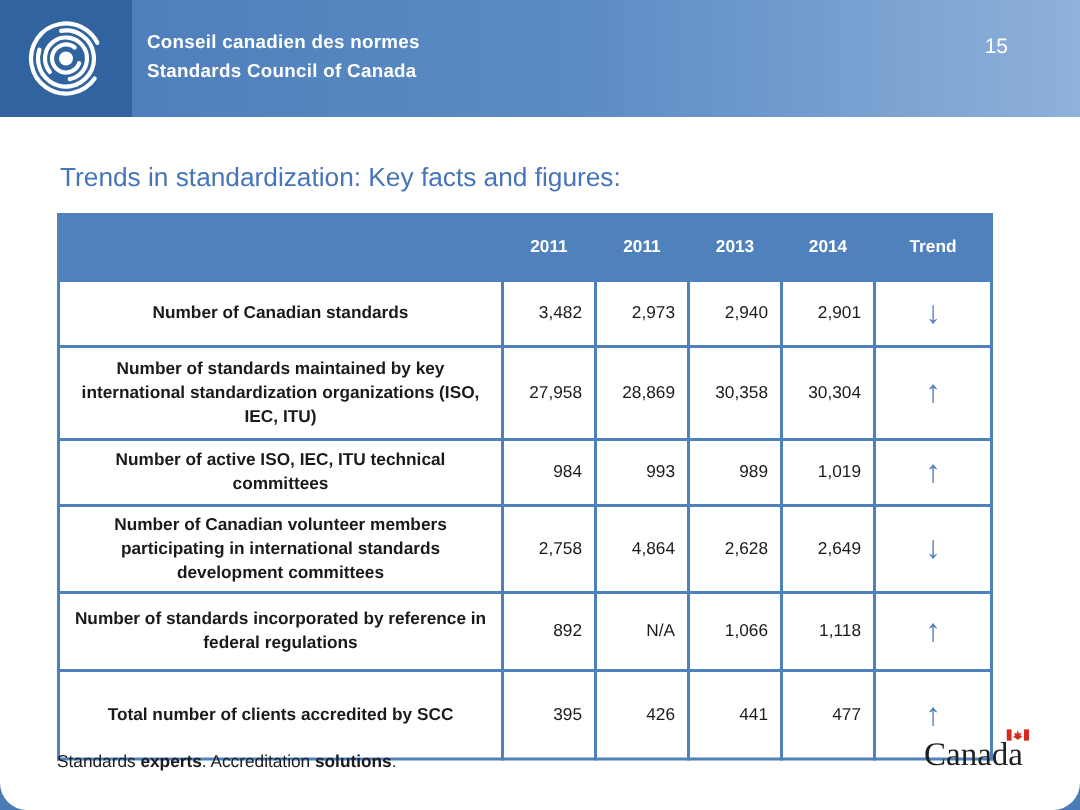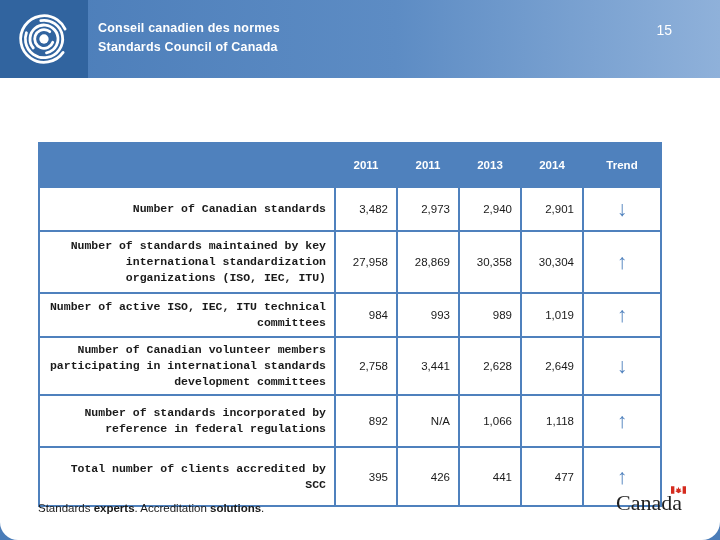--- a/index.html
+++ b/index.html
@@ -78,23 +78,22 @@
     background: #4f81bd;
     color: #ffffff;
     font-size: 11.5px;
     font-weight: bold;
     text-align: center;
   }
   .facts td.lbl {
     font-size: 11.5px;
     font-weight: bold;
     color: #1a1a1a;
-    text-align: right;
+    text-align: center;
     line-height: 1.4;
-    font-family: Liberation Mono, monospace;
   }
   .facts td.val {
     font-size: 11.5px;
     color: #1a1a1a;
     text-align: right;
   }
   .facts td.trend {
     text-align: center;
     color: #4f81bd;
     font-size: 21px;
@@ -147,20 +146,21 @@
     </div>
     <div class="org">
       <div class="org-line">Conseil canadien des normes</div>
       <div class="org-line">Standards Council of Canada</div>
     </div>
     <div class="page-num">15</div>
   </div>
 
   <div class="panel">
 
+    <div class="title">Trends in standardization: Key facts and figures:</div>
 
     <table class="facts">
       <colgroup>
         <col style="width:296px">
         <col style="width:62px">
         <col style="width:62px">
         <col style="width:62px">
         <col style="width:62px">
         <col style="width:78px">
       </colgroup>
@@ -195,21 +195,21 @@
           <td class="lbl">Number of active ISO, IEC, ITU technical committees</td>
           <td class="val">984</td>
           <td class="val">993</td>
           <td class="val">989</td>
           <td class="val">1,019</td>
           <td class="trend">↑</td>
         </tr>
         <tr class="r4">
           <td class="lbl">Number of Canadian volunteer members participating in international standards development committees</td>
           <td class="val">2,758</td>
-          <td class="val">3,441</td>
+          <td class="val">4,864</td>
           <td class="val">2,628</td>
           <td class="val">2,649</td>
           <td class="trend">↓</td>
         </tr>
         <tr class="r5">
           <td class="lbl">Number of standards incorporated by reference in federal regulations</td>
           <td class="val">892</td>
           <td class="val">N/A</td>
           <td class="val">1,066</td>
           <td class="val">1,118</td>

